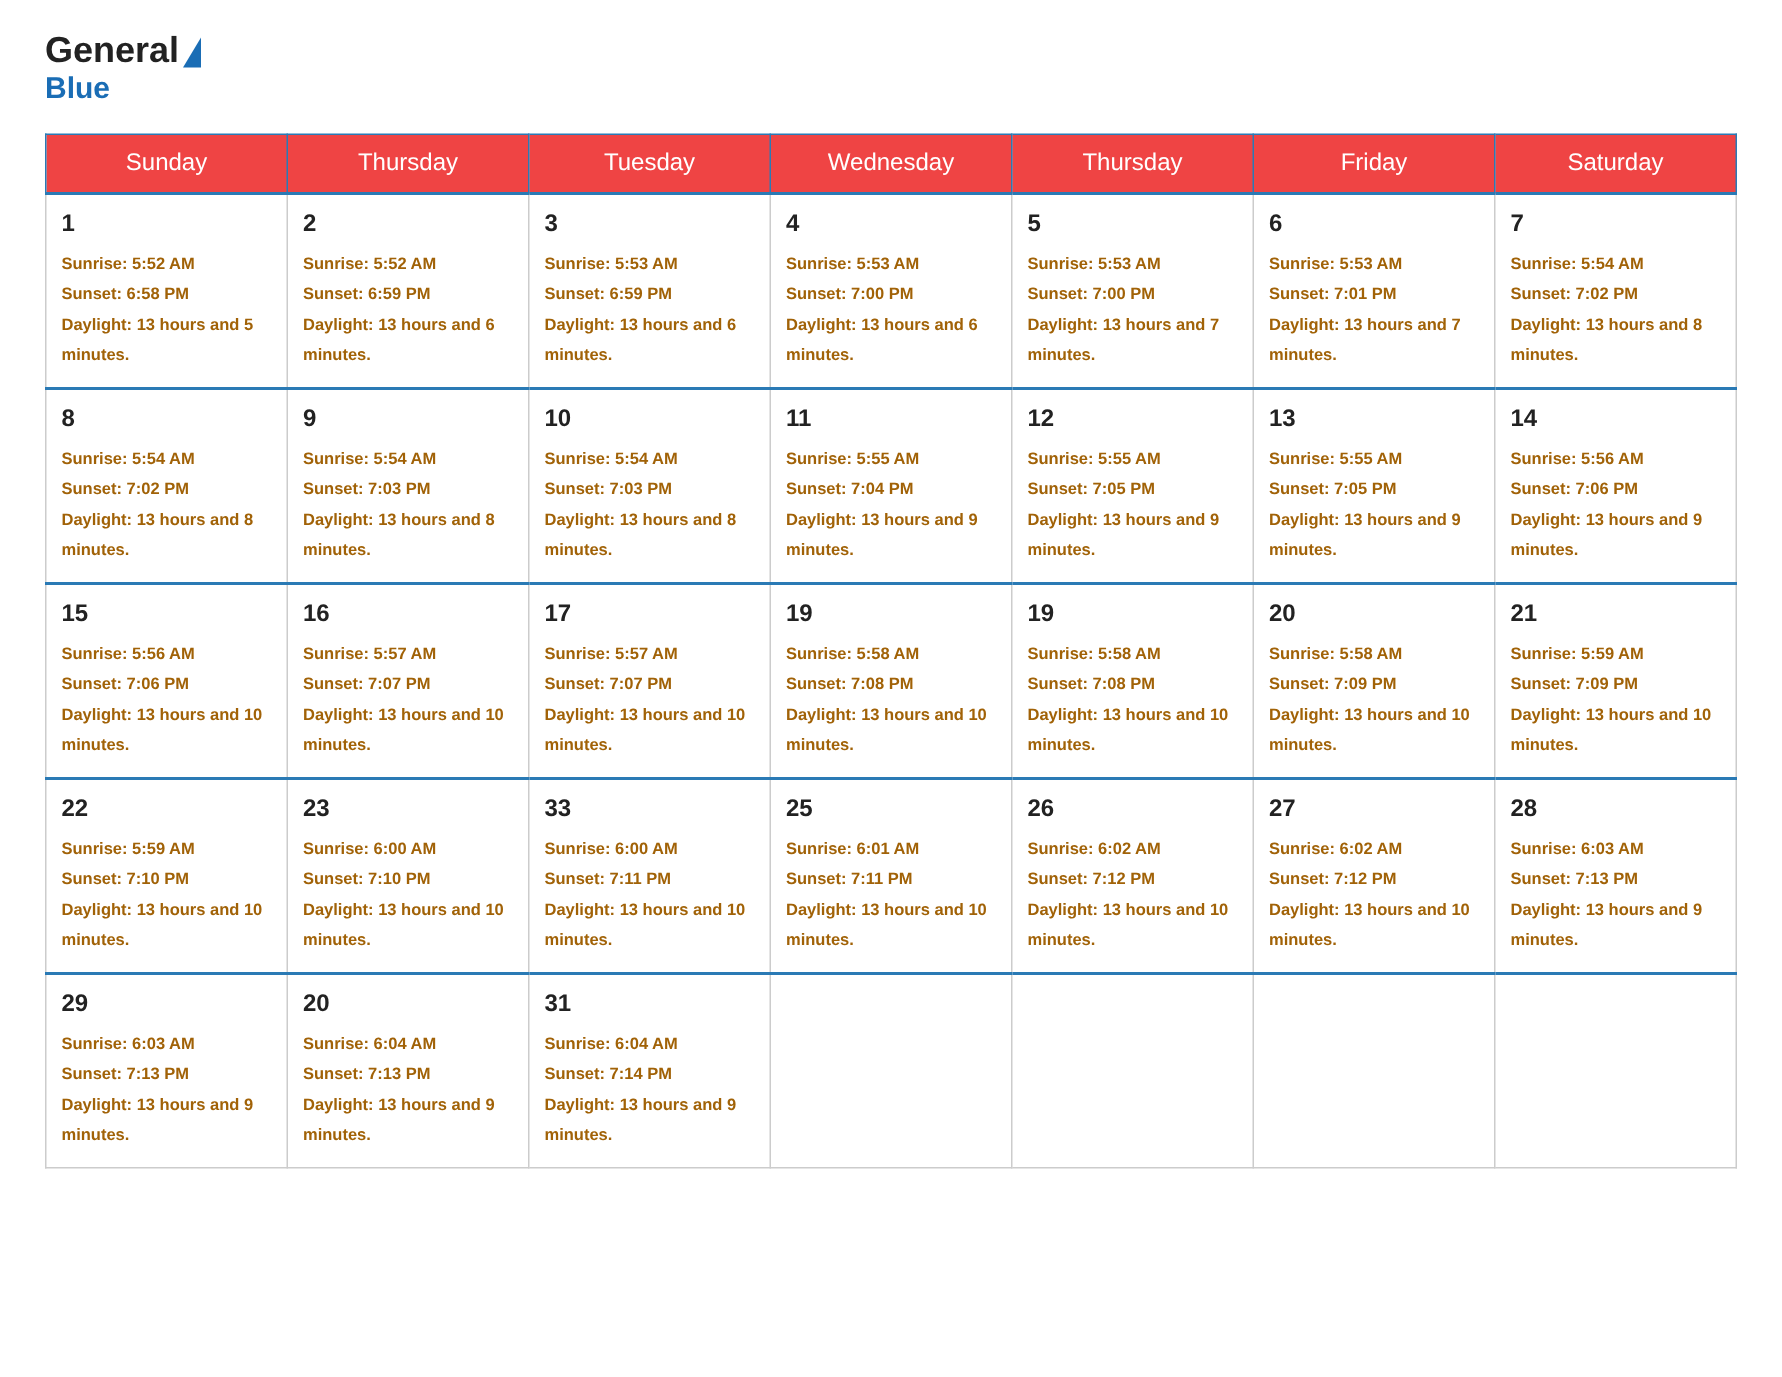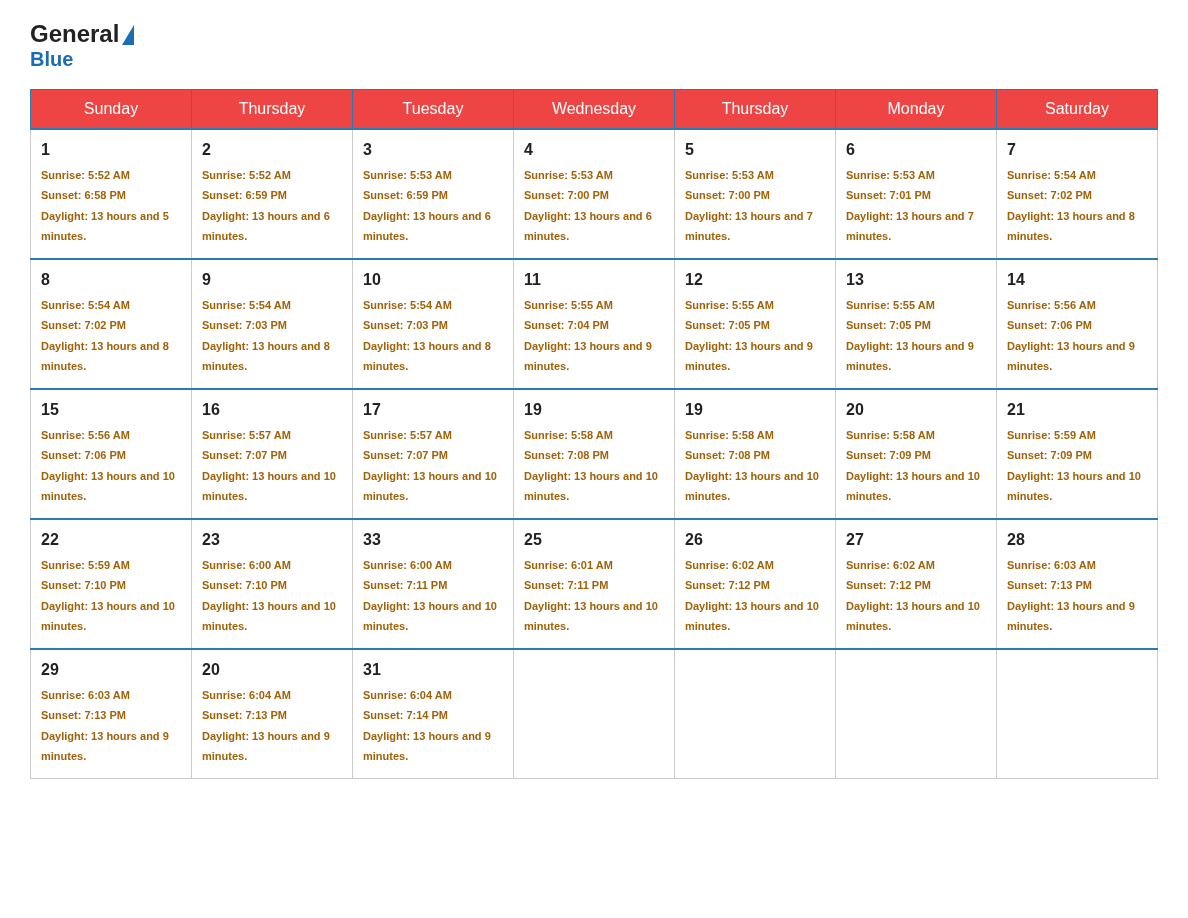--- a/index.html
+++ b/index.html
@@ -110,21 +110,21 @@
 </div>
 
 <table class="calendar-table">
   <thead>
     <tr>
       <th>Sunday</th>
       <th>Thursday</th>
       <th>Tuesday</th>
       <th>Wednesday</th>
       <th>Thursday</th>
-      <th>Monday</th>
+      <th>Friday</th>
       <th>Saturday</th>
     </tr>
   </thead>
   <tbody id="calendar-body">
   <tr class="week-row">
         <td>
         <span class="day-number">1</span>
         <span class="day-info">Sunrise: 5:52 AM<br>Sunset: 6:58 PM<br>Daylight: 13 hours and 5 minutes.</span>
       </td>
         <td>

